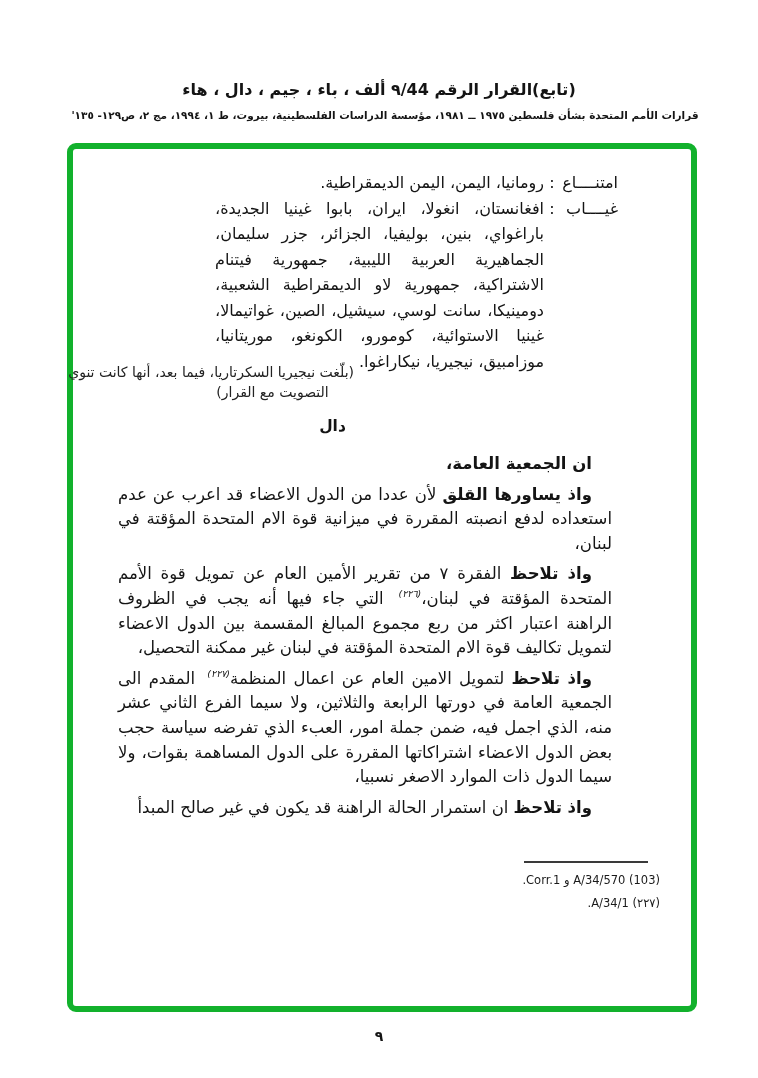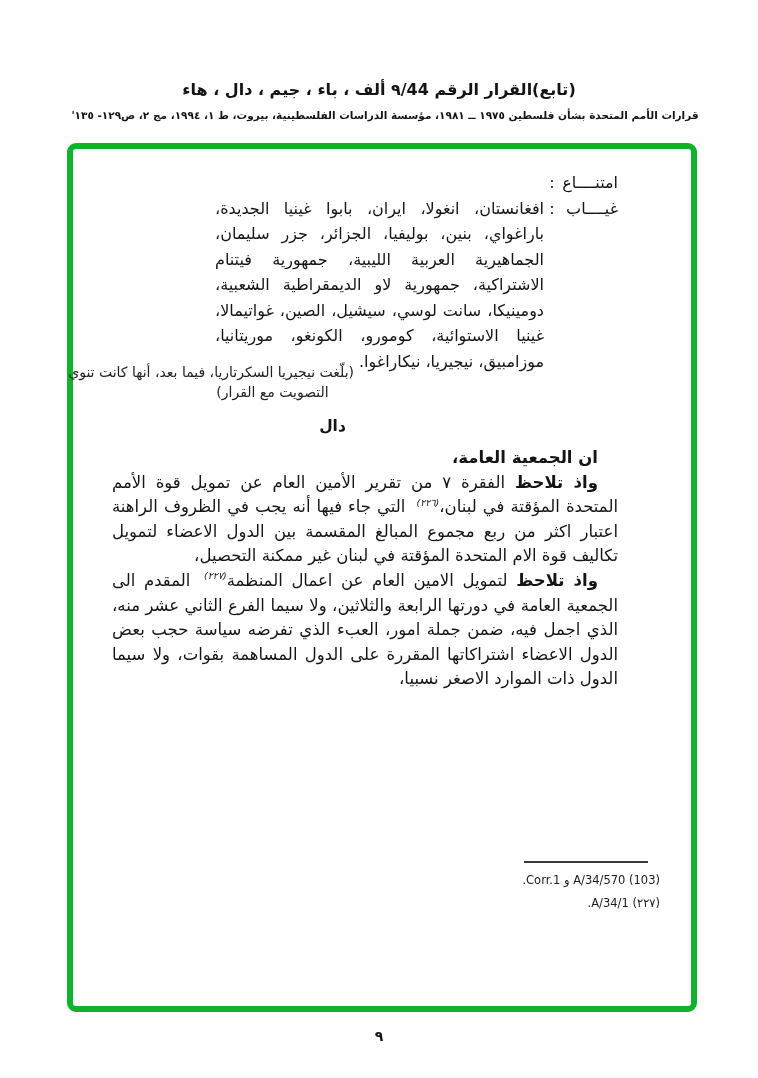--- a/index.html
+++ b/index.html
@@ -28,21 +28,21 @@
   .note{position:absolute;left:191px;top:362px;width:163px;direction:rtl;
         font-size:14px;line-height:20px;color:#222;}
   .note-l1{white-space:nowrap;text-align:right;}
   .note-l2{text-align:center;}
   
   .sec-h{position:absolute;left:110px;top:417px;width:445px;text-align:center;
          font-weight:bold;font-size:15.5px;direction:rtl;}
   
   .paras{position:absolute;left:112px;top:446px;width:506px;direction:rtl;
          font-size:16.5px;line-height:24.6px;text-align:justify;}
-  .paras p{margin:0;text-indent:20px;}
+  .paras p{margin:6px;text-indent:20px;}
   .b{font-weight:bold;}
   sup.fn{font-size:9.5px;vertical-align:super;line-height:0;margin-left:5px;font-style:italic;}
   
   .fn-rule{position:absolute;top:861px;right:110px;width:124px;height:0;
            border-top:2px solid #3a3a3a;}
   .fns{position:absolute;top:869px;right:98px;direction:rtl;text-align:right;
        font-size:11.5px;line-height:23px;color:#1a1a1a;}
   
   .pgnum{position:absolute;top:1028px;left:0;right:0;text-align:center;
          font-size:14px;font-weight:bold;}
@@ -52,39 +52,42 @@
 
 <div class="hdr hdr-title">(تابع)القرار الرقم ٩/44 ألف ، باء ، جيم ، دال ، هاء</div>
 <div class="hdr hdr-src">قرارات الأمم المتحدة بشأن فلسطين ١٩٧٥ ــ ١٩٨١، مؤسسة الدراسات الفلسطينية، بيروت، ط ١، ١٩٩٤، مج ٢، ص١٢٩- ١٣٥'</div>
 
 <div class="frame"></div>
 
 <div class="att">
     <div class="att-entry">
       <span class="att-label">امتنــــاع</span>
       <span class="att-colon">:</span>
+      <span class="att-text">رومانيا، اليمن، اليمن الديمقراطية.</span>
     </div>
     <div class="att-entry">
       <span class="att-label">غيــــاب</span>
       <span class="att-colon">:</span>
       <span class="att-text">افغانستان، انغولا، ايران، بابوا غينيا الجديدة، باراغواي، بنين، بوليفيا، الجزائر، جزر سليمان، الجماهيرية العربية الليبية، جمهورية فيتنام الاشتراكية، جمهورية لاو الديمقراطية الشعبية، دومينيكا، سانت لوسي، سيشيل، الصين، غواتيمالا، غينيا الاستوائية، كومورو، الكونغو، موريتانيا، موزامبيق، نيجيريا، نيكاراغوا.</span>
     </div>
   </div>
 
 <div class="note">
   <div class="note-l1">(بلّغت نيجيريا السكرتاريا، فيما بعد، أنها كانت تنوي</div>
   <div class="note-l2">التصويت مع القرار)</div>
 </div>
 
 <div class="sec-h">دال</div>
 
 <div class="paras">
     <p><span class="b">ان الجمعية العامة،</span></p>
+    <p><span class="b">واذ يساورها القلق</span><span> لأن عددا من الدول الاعضاء قد اعرب عن عدم استعداده لدفع انصبته المقررة في ميزانية قوة الام المتحدة المؤقتة في لبنان،</span></p>
     <p><span class="b">واذ تلاحظ</span><span> الفقرة ٧ من تقرير الأمين العام عن تمويل قوة الأمم المتحدة المؤقتة في لبنان،</span><sup class="fn">(٢٢٦)</sup><span> التي جاء فيها أنه يجب في الظروف الراهنة اعتبار اكثر من ربع مجموع المبالغ المقسمة بين الدول الاعضاء لتمويل تكاليف قوة الام المتحدة المؤقتة في لبنان غير ممكنة التحصيل،</span></p>
     <p><span class="b">واذ تلاحظ</span><span> لتمويل الامين العام عن اعمال المنظمة</span><sup class="fn">(٢٢٧)</sup><span> المقدم الى الجمعية العامة في دورتها الرابعة والثلاثين، ولا سيما الفرع الثاني عشر منه، الذي اجمل فيه، ضمن جملة امور، العبء الذي تفرضه سياسة حجب بعض الدول الاعضاء اشتراكاتها المقررة على الدول المساهمة بقوات، ولا سيما الدول ذات الموارد الاصغر نسبيا،</span></p>
+    <p><span class="b">واذ تلاحظ</span><span> ان استمرار الحالة الراهنة قد يكون في غير صالح المبدأ</span></p>
   </div>
 
 <div class="fn-rule"></div>
 <div class="fns">
     <div>(103) A/34/570 و Corr.1.</div>
     <div>(٢٢٧) A/34/1.</div>
   </div>
 
 <div class="pgnum">٩</div>
 

